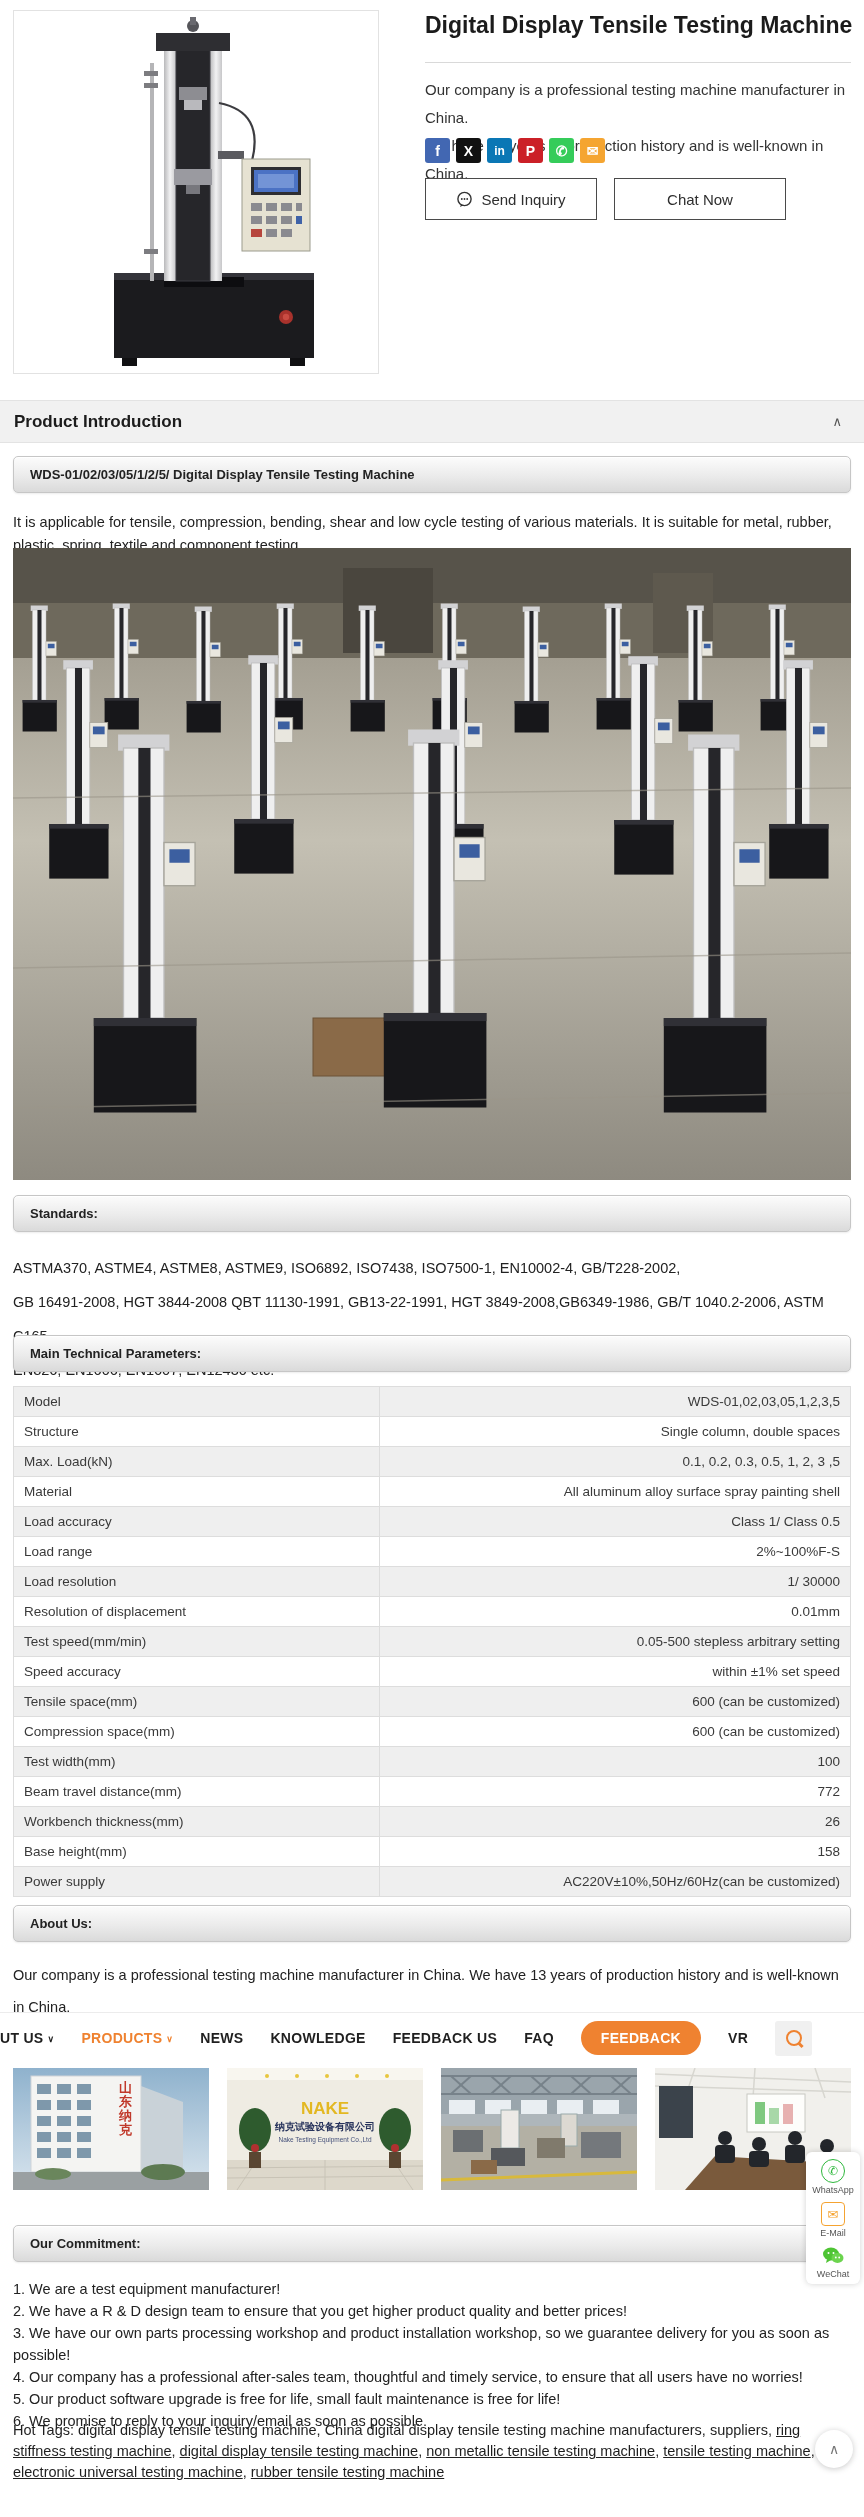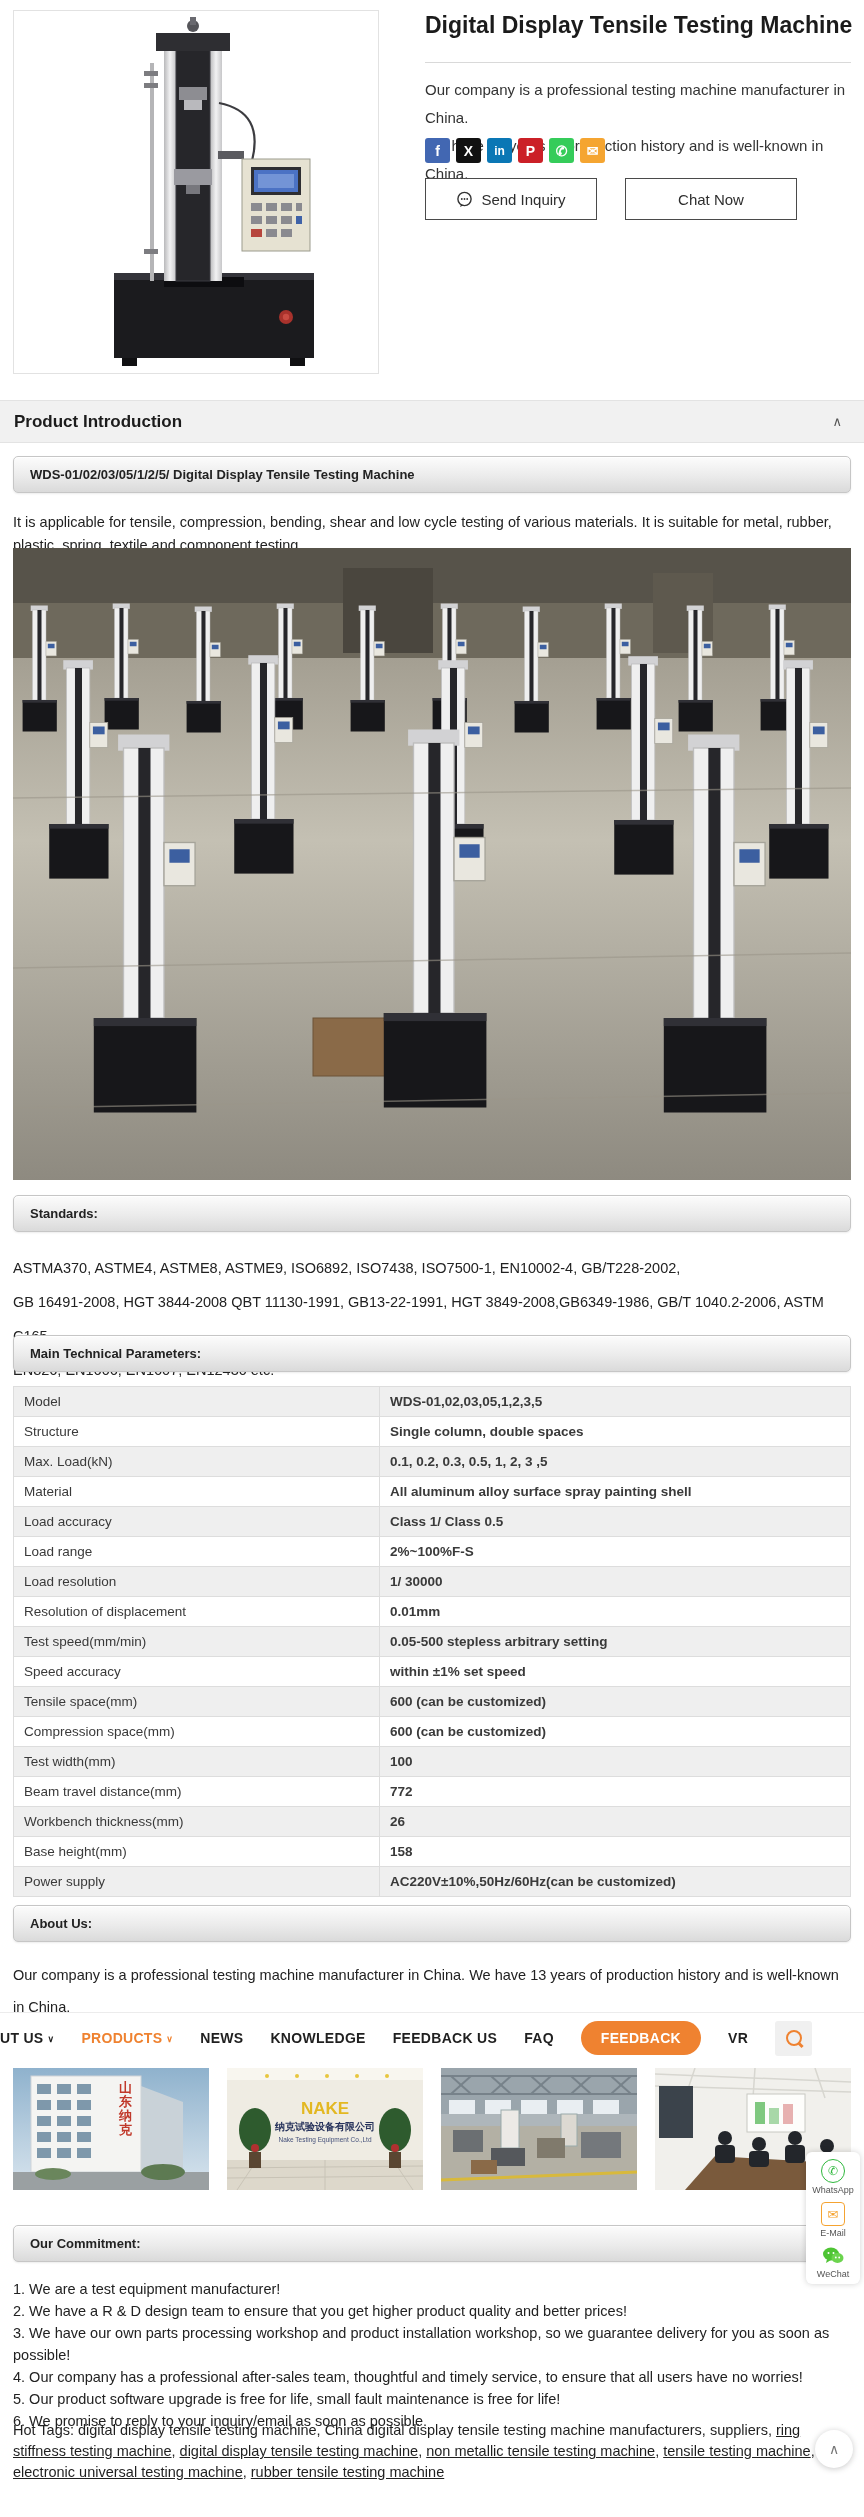--- a/index.html
+++ b/index.html
@@ -8,21 +8,21 @@
   .abs{position:absolute;}
 
   
   .img-box{left:13px;top:10px;width:364px;height:362px;border:1px solid #e2e2e2;background:#fff;}
   .page-title{left:425px;top:12px;width:430px;font-size:23px;font-weight:bold;color:#1b1b1b;}
   .title-divider{left:425px;top:62px;width:426px;height:1px;background:#d9d9d9;}
   .desc{left:425px;top:76px;width:430px;font-size:15px;line-height:28px;color:#333;}
   .social-row{left:425px;top:138px;display:flex;gap:6px;}
   .soc{width:25px;height:25px;border-radius:3px;color:#fff;font-weight:bold;font-size:14px;
        display:flex;align-items:center;justify-content:center;cursor:pointer;}
-  .btn-row{left:425px;top:178px;display:flex;gap:28px;}
+  .btn-row{left:425px;top:178px;display:flex;gap:17px;}
   .hbtn{width:170px;height:40px;border:1px solid #4a4a4a;background:#fff;color:#2e2e2e;
         font-size:15px;display:flex;align-items:center;justify-content:center;gap:8px;cursor:pointer;}
 
   
   .section-bar{left:0;top:400px;width:864px;height:43px;background:#f1f1f1;
       border-top:1px solid #e3e3e3;border-bottom:1px solid #e3e3e3;box-sizing:border-box;
       display:flex;align-items:center;}
   .section-bar .t{font-size:17px;font-weight:bold;color:#1c1c1c;padding-left:14px;flex:1;}
   .section-bar .chev{color:#555;font-size:13px;padding-right:22px;cursor:pointer;}
   .grad-bar{width:838px;height:37px;box-sizing:border-box;border:1px solid #c6c6c6;border-radius:5px;
@@ -33,21 +33,21 @@
   .body-text{width:838px;font-size:14.5px;color:#222;margin-top:8px;}
   .intro-p{left:13px;top:503px;line-height:23px;}
   .standards-p{left:13px;top:1243px;line-height:34px;}
   .about-p{left:13px;top:1951px;line-height:32px;height:55px;overflow:hidden;}
 
   
   .ptable{left:13px;top:1386px;width:838px;border-collapse:collapse;
       border:1px solid #cfcfcf;font-size:13.5px;color:#3a3a3a;}
   .ptable td{border:1px solid #ddd;padding:6px 10px;height:17px;}
   .ptable .p-label{width:345px;text-align:left;}
-  .ptable .p-value{text-align:left;font-weight:bold;}
+  .ptable .p-value{text-align:right;}
   .ptable tr.zebra{background:#efefef;}
 
   
   .navbar{left:0;top:2012px;width:864px;height:50px;background:#fff;border-top:1px solid #ececec;
       display:flex;align-items:center;}
   .nav-items{display:flex;align-items:center;gap:27px;margin-left:0;}
   .nav-item{font-size:14px;font-weight:bold;color:#1f1f1f;letter-spacing:.3px;cursor:pointer;white-space:nowrap;}
   .nav-item .chev{font-size:9px;margin-left:4px;color:inherit;vertical-align:1px;}
   .nav-item.active{color:#ef8230;}
   .nav-item.pill{background:#ef8230;color:#fff;border-radius:17px;padding:9px 20px;}

